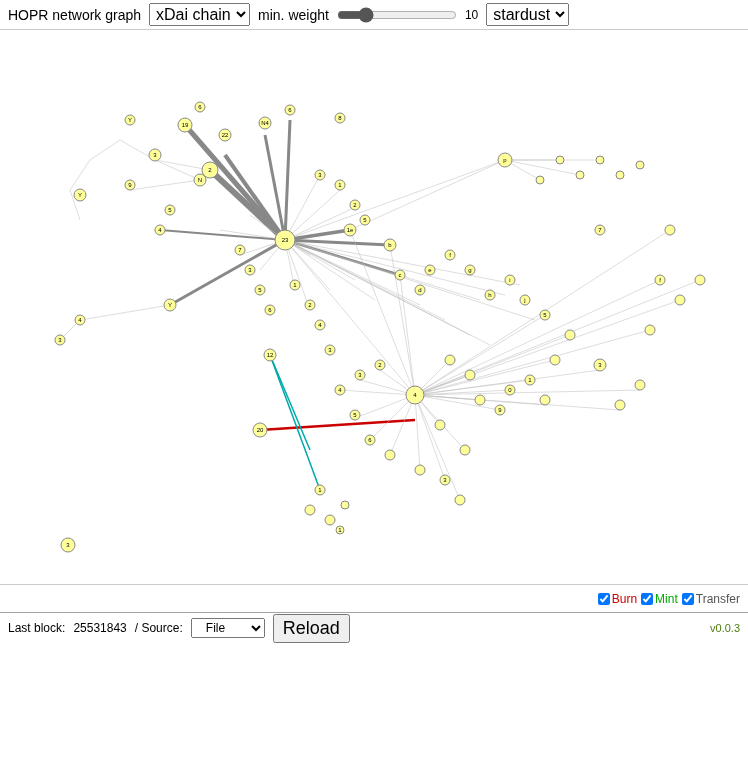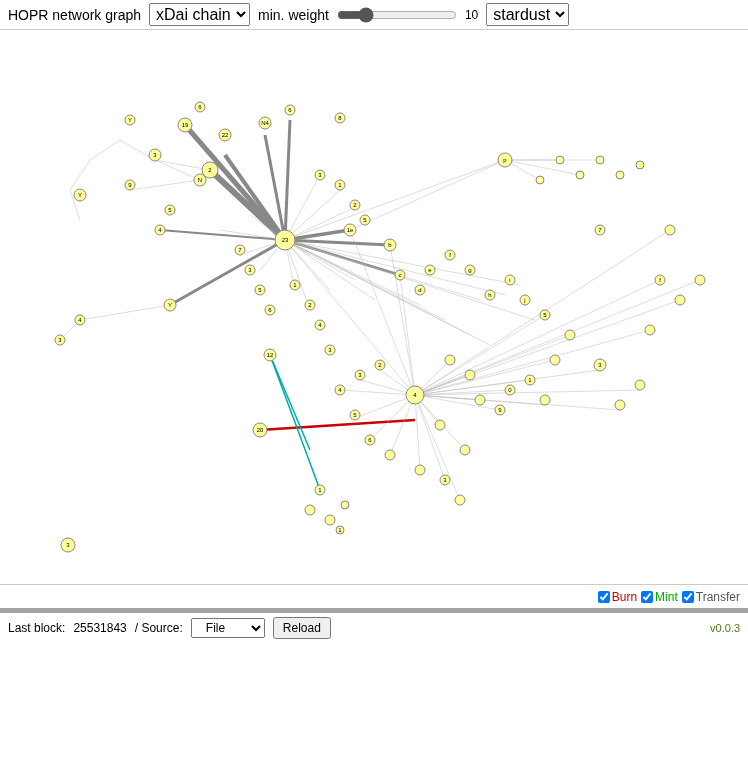--- a/index.html
+++ b/index.html
@@ -45,21 +45,21 @@
       width: 100%;
       height: 100%;
     }
     #legend-bar {
       display: flex;
       align-items: center;
       justify-content: flex-end;
       padding: 4px 8px;
       gap: 4px;
       height: 28px;
-      border-bottom: 5px solid #a3a3a3;
+      border-bottom: 1px solid #a3a3a3;
       background: #fff;
     }
     .legend-item {
       display: flex;
       align-items: center;
       gap: 2px;
       font-size: 12px;
     }
     .legend-item input[type=checkbox] {
       width: 12px;
@@ -85,21 +85,21 @@
     }
     #footer-right {
       font-size: 11px;
       color: #4d7c0f;
     }
     #footer select {
       font-size: 12px;
       padding: 1px 10px;
     }
     #footer button {
-      font-size: 12px;
+      font-size: 18px;
       padding: 2px 8px;
       cursor: pointer;
     }
     .node-circle {
       fill: #ffff99;
       stroke: #888;
       stroke-width: 1;
     }
     .node-text {
       font-size: 6px;

